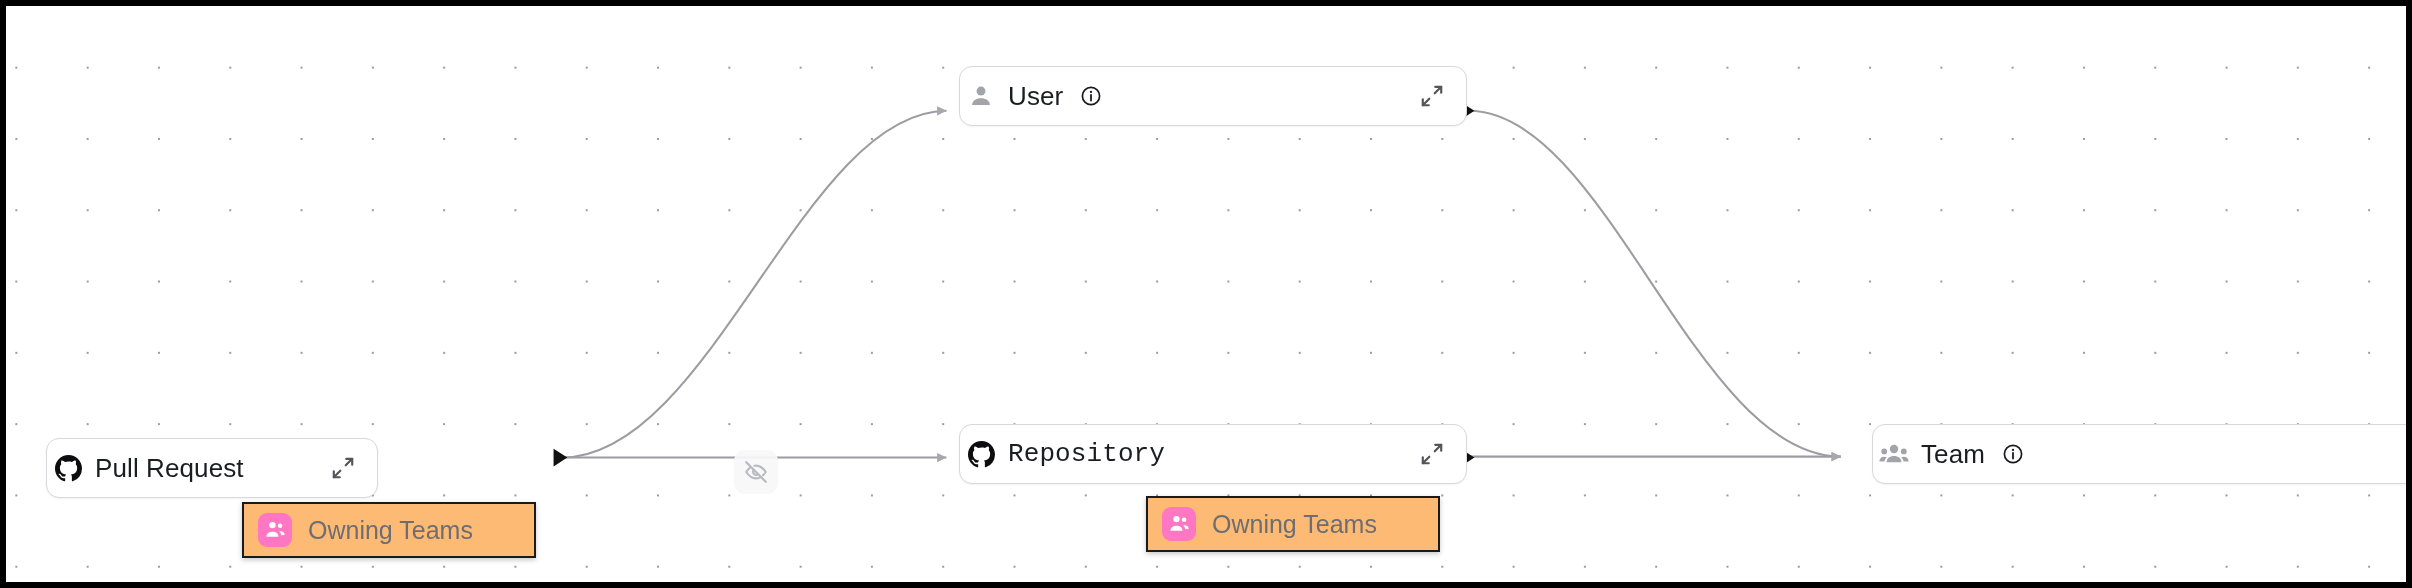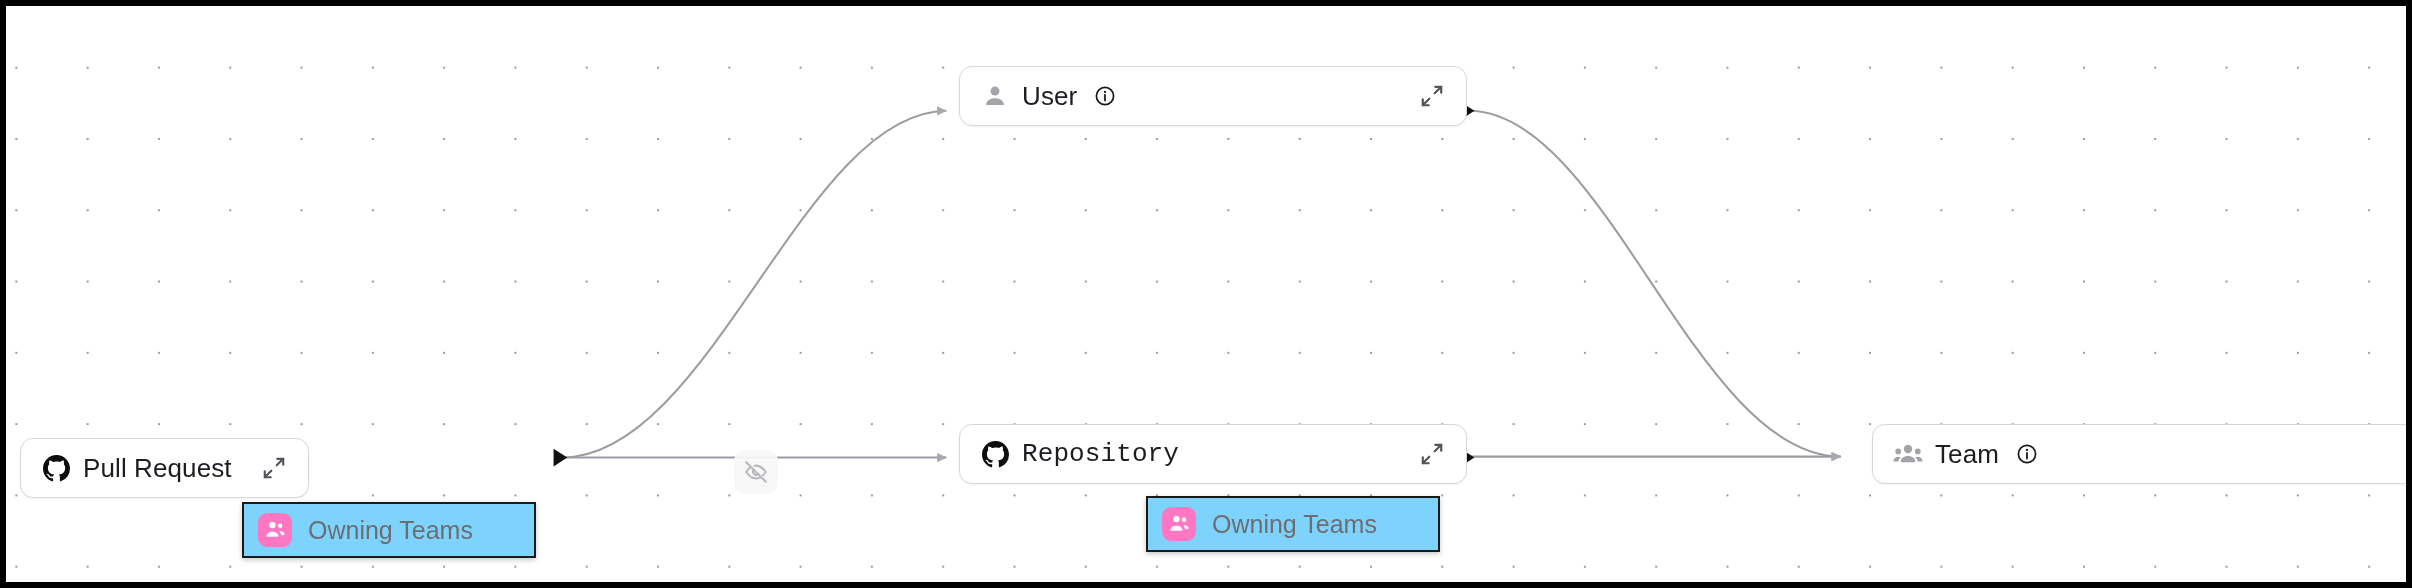--- a/index.html
+++ b/index.html
@@ -37,21 +37,21 @@
   
   .node {
     position: absolute;
     box-sizing: border-box;
     background: #ffffff;
     border: 1.6px solid #d8d8dc;
     border-radius: 13px;
     height: 60px;
     display: flex;
     align-items: center;
-    padding: 0 18px 0 20px;
+    padding: 0 18px 0 6px;
     box-shadow: 0 1px 2px rgba(16,18,22,.05);
   }
   .node .leading {
     display: flex;
     align-items: center;
     justify-content: center;
     width: 30px;
     height: 30px;
     flex: 0 0 auto;
   }
@@ -72,30 +72,30 @@
   .node .expand {
     display: flex;
     align-items: center;
     justify-content: center;
     width: 32px;
     height: 32px;
     flex: 0 0 auto;
   }
 
   
-  #node-pull-request { left: 14px;   top: 432px; width: 289px; }
+  #node-pull-request { left: 40px;   top: 432px; width: 332px; }
   #node-user         { left: 953px;  top: 60px;  width: 508px; }
   #node-repository   { left: 953px;  top: 418px; width: 508px; font-family: Liberation Mono, monospace; }
   #node-team         { left: 1866px; top: 418px; width: 598px; }
 
   
   .chip {
     position: absolute;
     box-sizing: border-box;
-    background: #7dd3fc;
+    background: #fdba74;
     border: 2.6px solid #1a1a1a;
     height: 56px;
     display: flex;
     align-items: center;
     padding: 0 22px 0 14px;
     box-shadow: 0 2px 5px rgba(0,0,0,.22);
     z-index: 5;
   }
   .chip .chip-icon {
     width: 34px;

